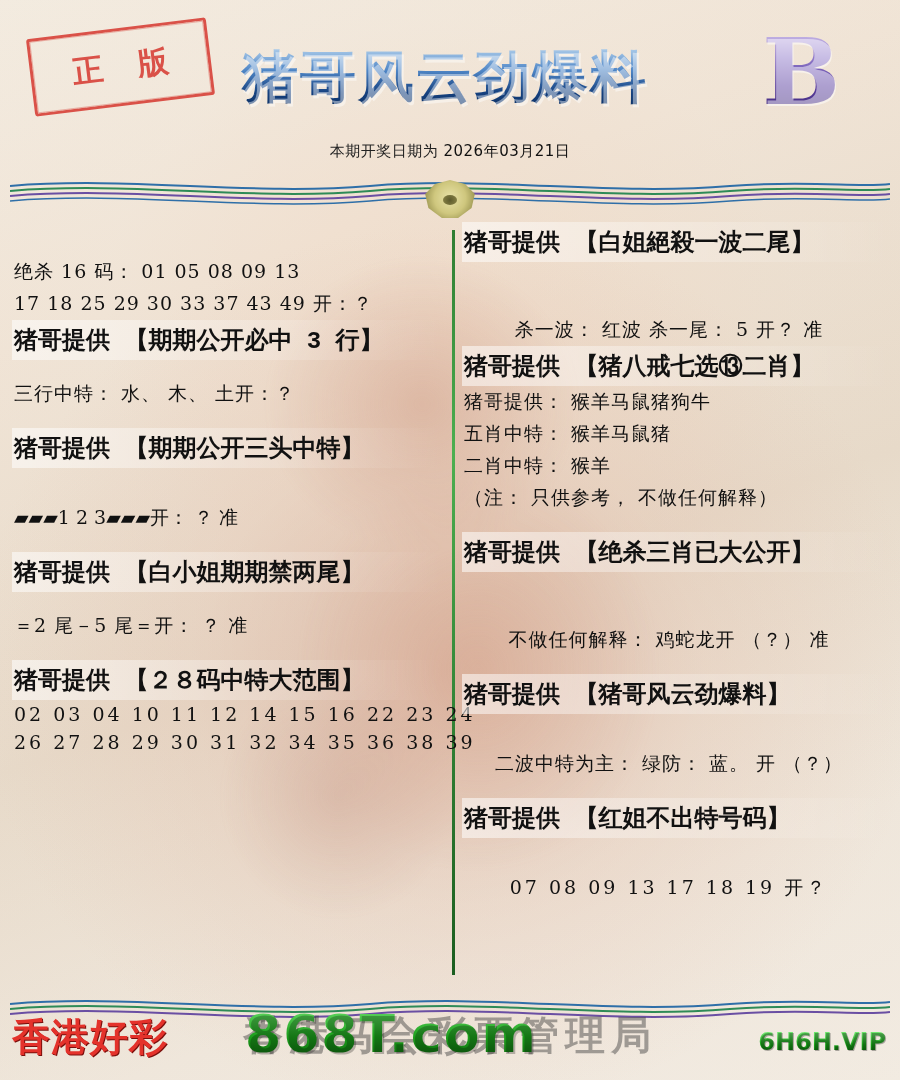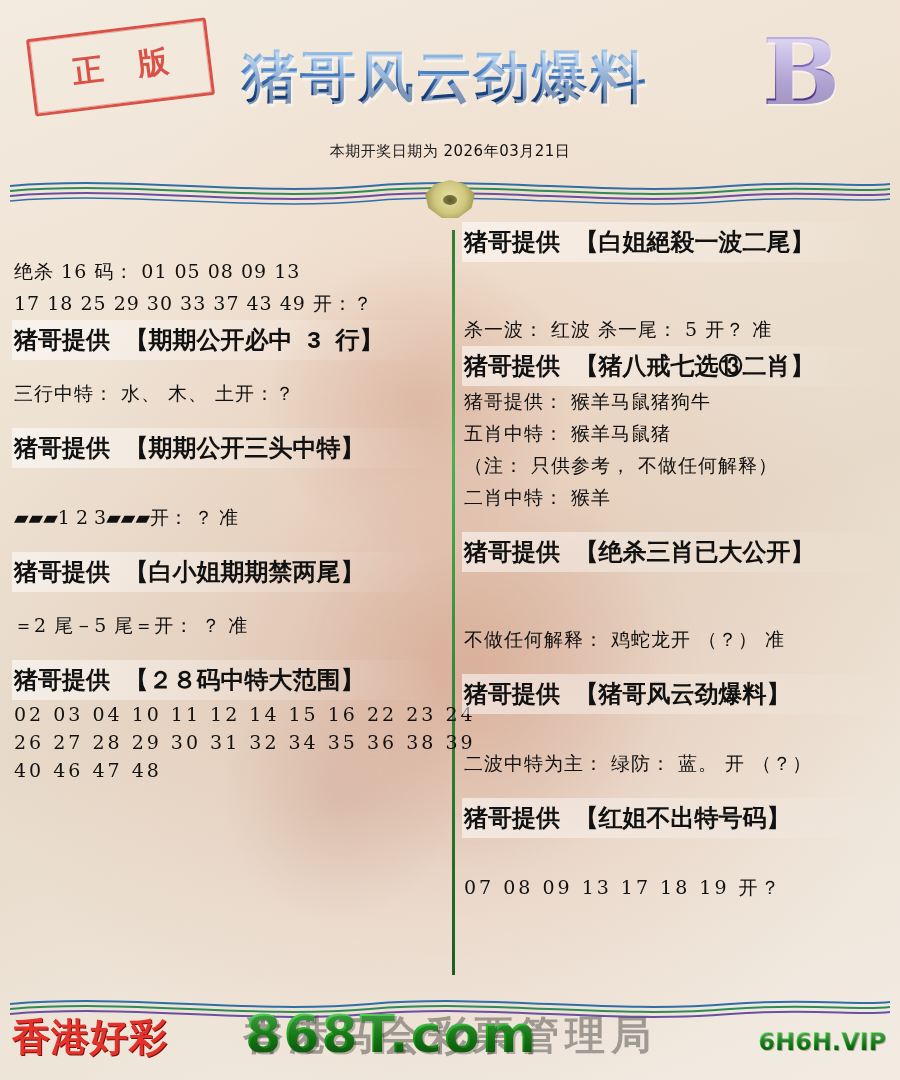--- a/index.html
+++ b/index.html
@@ -90,21 +90,21 @@
     font-size:24px;color:#111;font-weight:bold;
     padding:4px 2px;white-space:nowrap;
     font-family:Liberation Mono, monospace;
     background:linear-gradient(90deg, rgba(255,255,255,0.55), rgba(255,255,255,0.15) 70%, rgba(255,255,255,0));
   }
   .line{
     font-size:19px;color:#111;padding:3px 2px;white-space:nowrap;
     font-family:"DejaVu Serif",serif;letter-spacing:1px;
   }
   .center{text-align:left;}
-  .right{text-align:left;padding-right:18px;}
+  .right{text-align:center;padding-right:18px;}
   .nums{font-family:"DejaVu Serif",serif;letter-spacing:3px;font-size:19px;}
   .sp{height:18px;}
   .sp-l{height:34px;}
   .trigram{letter-spacing:0px;}
   .footer-wrap{position:absolute;left:0;right:0;bottom:0;height:86px;}
   .footer-ghost{
     position:absolute;left:0;right:0;top:14px;text-align:center;
     font-size:40px;font-weight:bold;color:rgba(60,60,60,0.45);
     font-family:"DejaVu Serif",serif;letter-spacing:6px;
     white-space:nowrap;
@@ -175,33 +175,32 @@
     <div class="sp-l"></div>
     <div class="line center trigram">▰▰▰1 2 3▰▰▰开： ？ 准</div>
     <div class="sp"></div>
     <div class="hdr">猪哥提供 【白小姐期期禁两尾】</div>
     <div class="sp"></div>
     <div class="line center">＝2 尾－5 尾＝开： ？ 准</div>
     <div class="sp"></div>
     <div class="hdr">猪哥提供 【２８码中特大范围】</div>
     <div class="line nums">02 03 04 10 11 12 14 15 16 22 23 24</div>
     <div class="line nums">26 27 28 29 30 31 32 34 35 36 38 39</div>
-    <div class="line nums">40 46 47 48</div>
   </div>
 
   <div class="col" id="colRight">
     <div class="hdr">猪哥提供 【白姐絕殺一波二尾】</div>
     <div class="sp-l"></div>
     <div class="sp"></div>
     <div class="line right">杀一波： 红波 杀一尾： 5 开？ 准</div>
     <div class="hdr">猪哥提供 【猪八戒七选⑬二肖】</div>
     <div class="line">猪哥提供： 猴羊马鼠猪狗牛</div>
     <div class="line">五肖中特： 猴羊马鼠猪</div>
+    <div class="line">二肖中特： 猴羊</div>
     <div class="line">（注： 只供参考， 不做任何解释）</div>
-    <div class="line">二肖中特： 猴羊</div>
     <div class="sp"></div>
     <div class="hdr">猪哥提供 【绝杀三肖已大公开】</div>
     <div class="sp-l"></div>
     <div class="sp"></div>
     <div class="line right">不做任何解释： 鸡蛇龙开 （？） 准</div>
     <div class="sp"></div>
     <div class="hdr">猪哥提供 【猪哥风云劲爆料】</div>
     <div class="sp-l"></div>
     <div class="line right">二波中特为主： 绿防： 蓝。 开 （？）</div>
     <div class="sp"></div>

